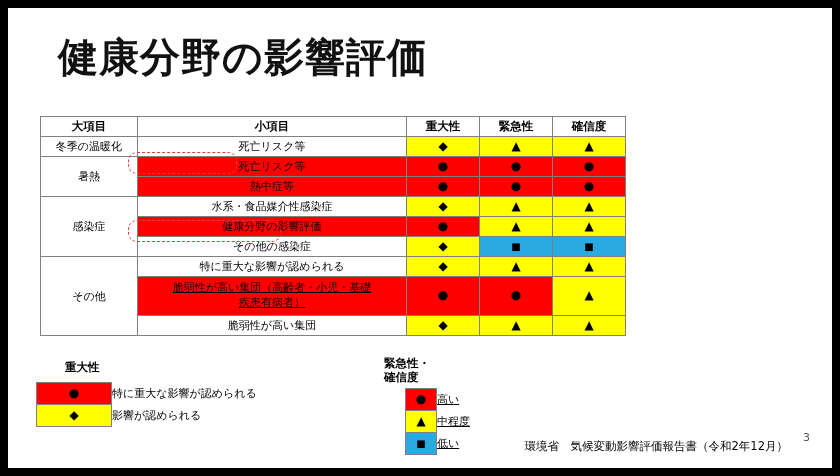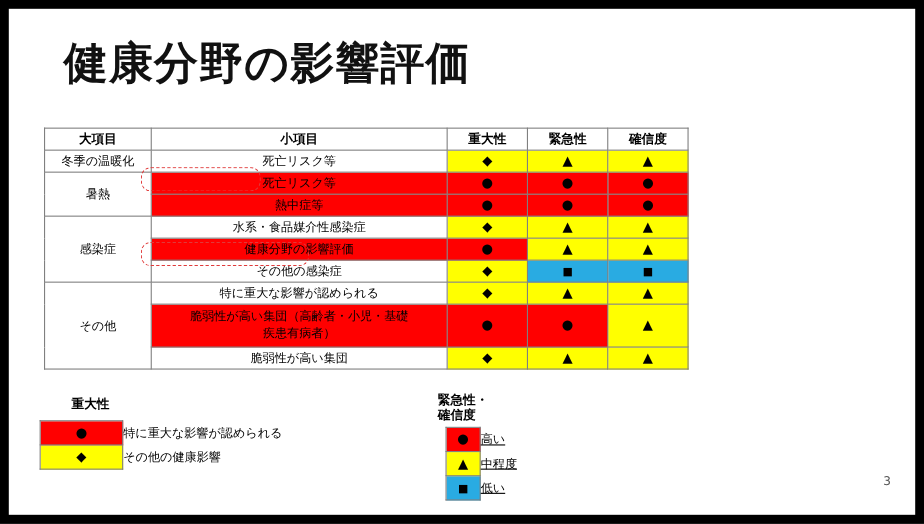--- a/index.html
+++ b/index.html
@@ -65,21 +65,21 @@
   .cell-red    { background: #ff0000 !important; margin-left: 20px; }
   .cell-yellow { background: #ffff00 !important; }
   .cell-blue   { background: #29abe2 !important; }
   .glyph {
     display: inline-block;
     line-height: 1;
     font-size: 12px;
     color: #000000;
   }
   .glyph.sq { font-size: 10px; }
-  .two-line { height: 38px !important; line-height: 1.35; padding-top: 1px; }
+  .two-line { height: 38px !important; line-height: 1.35; padding-top: 1px; text-decoration: underline; }
   
   .dashbox {
     position: absolute;
     border: 1.6px dashed #e03a3a;
     border-radius: 9px;
     pointer-events: none;
   }
   
   .legend-title {
     position: absolute;
@@ -216,40 +216,41 @@
 
     <div class="legend-title" style="left:57px; top:352px;">重大性</div>
     <table class="legend-table" style="left:28px; top:374px;">
       <tbody>
           <tr>
         <td class="lg-swatch cell-red"><span class="glyph">●</span></td>
         <td class="lg-label">特に重大な影響が認められる</td>
       </tr>
       <tr>
         <td class="lg-swatch cell-yellow"><span class="glyph">◆</span></td>
-        <td class="lg-label">その他の健康影響</td>
+        <td class="lg-label">影響が認められる</td>
       </tr>
     </tbody>
       </table>
 
-    <div class="legend-title" style="left:390px; top:348px;">緊急性・
+    <div class="legend-title" style="left:376px; top:348px;">緊急性・
 確信度</div>
     <table class="legend-table" style="left:397px; top:380px;">
       <tbody>
           <tr>
         <td class="lg-small cell-red"><span class="glyph">●</span></td>
         <td class="lg-label2">高い</td>
       </tr>
       <tr>
         <td class="lg-small cell-yellow"><span class="glyph">▲</span></td>
         <td class="lg-label2">中程度</td>
       </tr>
       <tr>
         <td class="lg-small cell-blue"><span class="glyph sq">■</span></td>
         <td class="lg-label2">低い</td>
       </tr>
     </tbody>
       </table>
 
+    <div id="footer">環境省　気候変動影響評価報告書（令和2年12月）</div>
     <div id="pagenum">3</div>
 
   </div>
 </div>
 
 </body></html>

